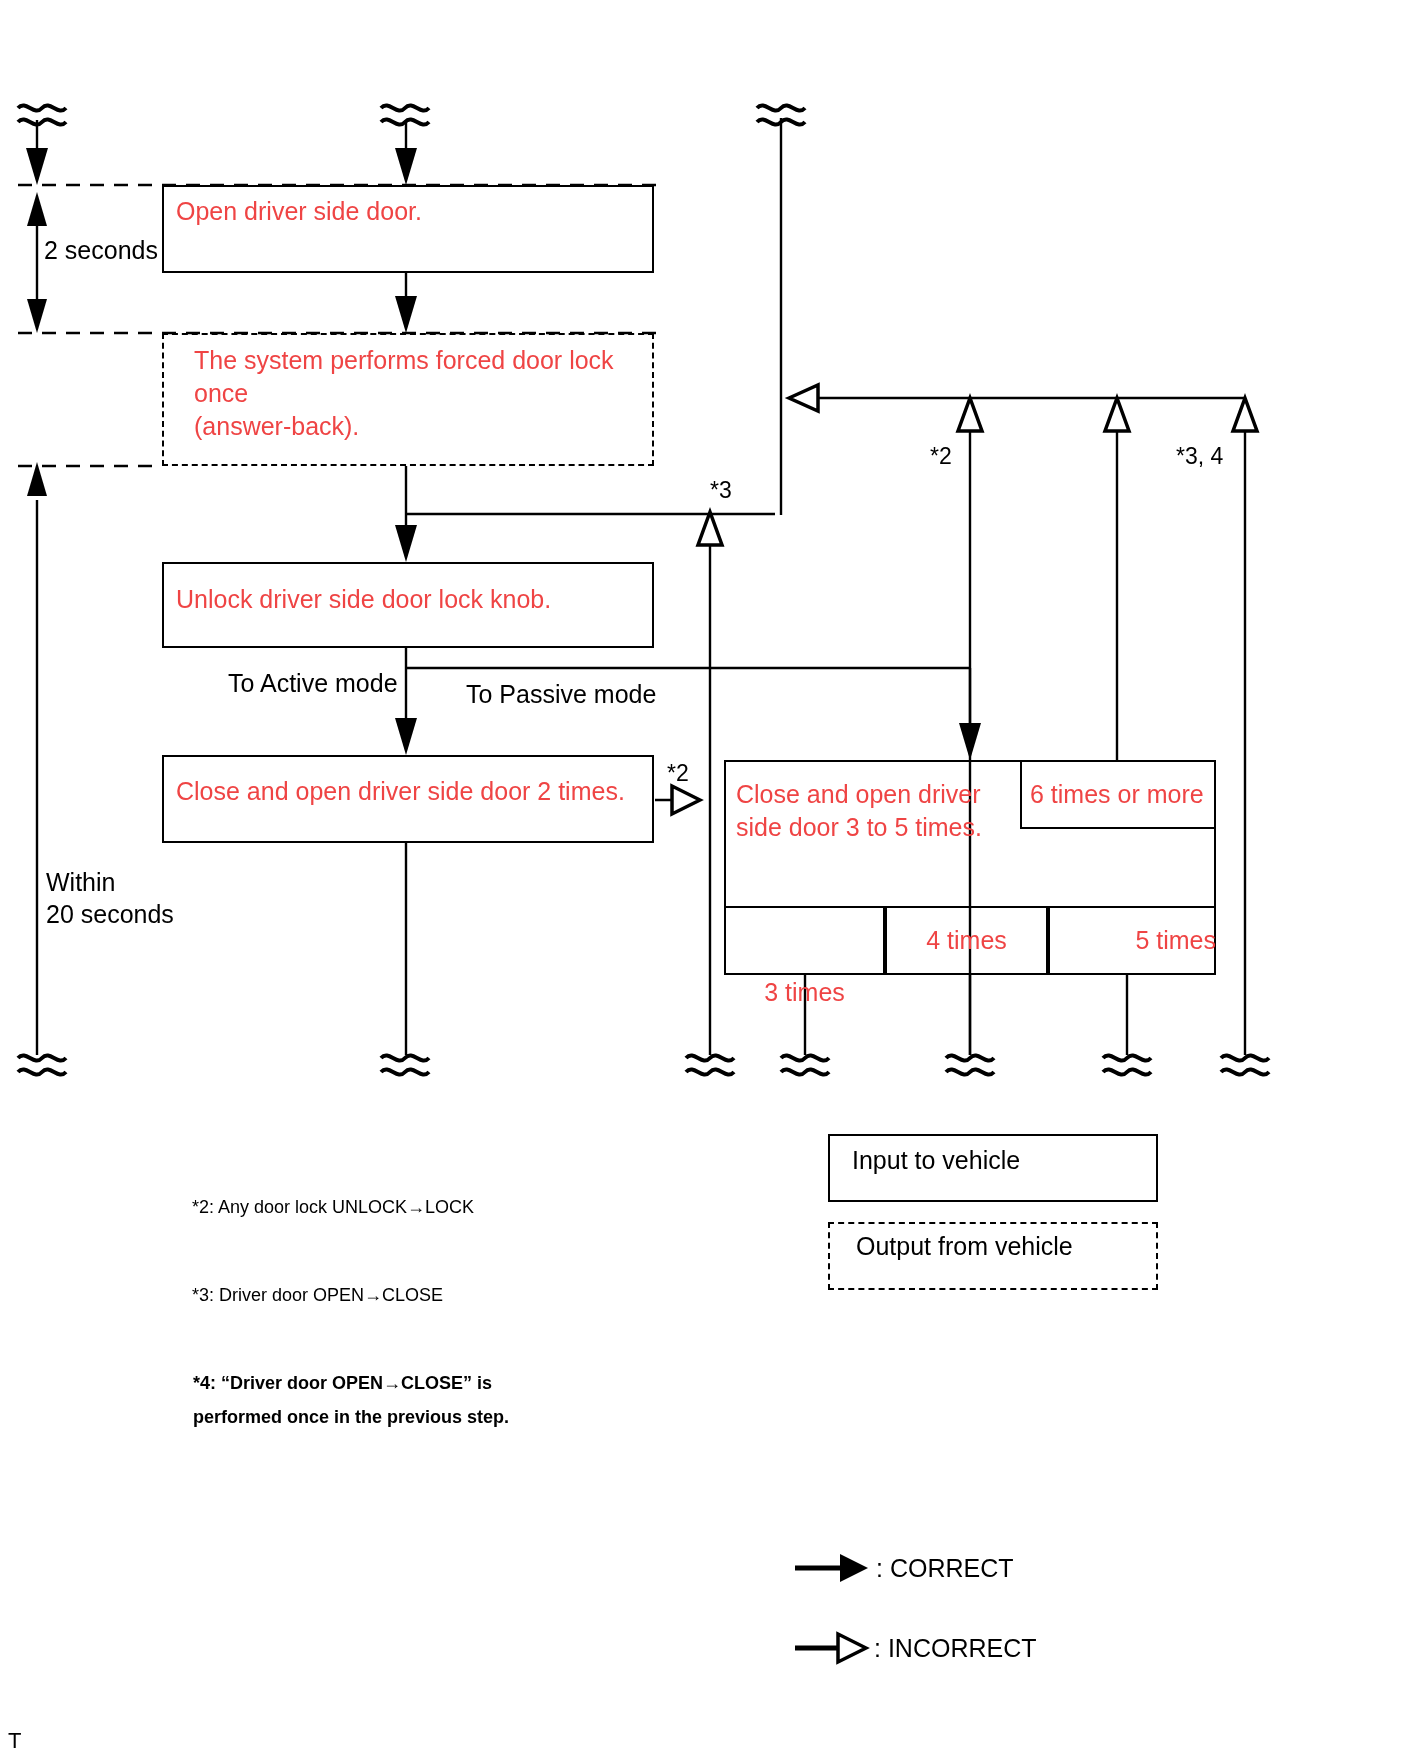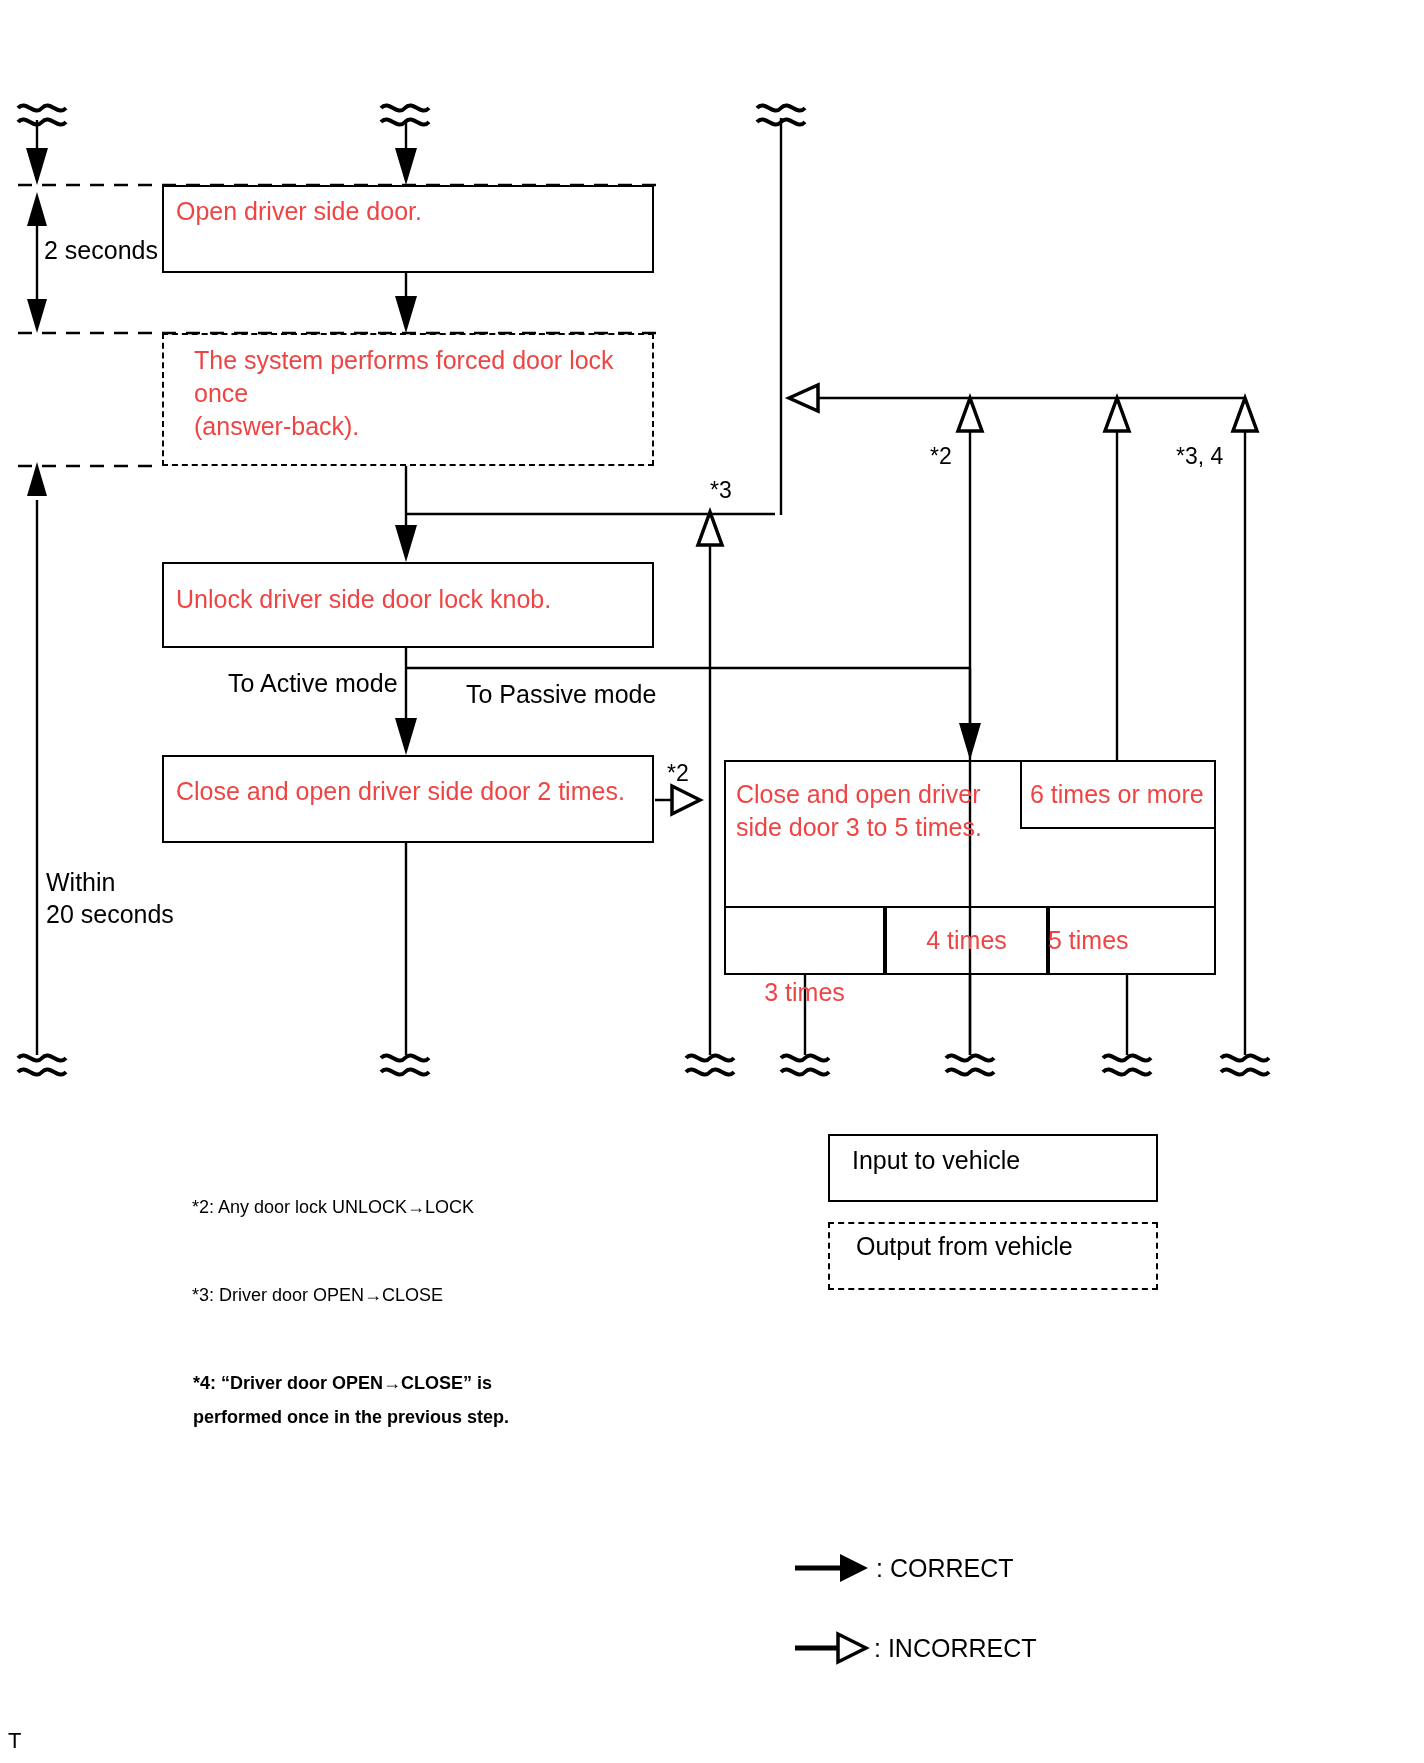--- a/index.html
+++ b/index.html
@@ -211,21 +211,21 @@
 <div class="box" style="left:1020px; top:760px; width:196px; height:69px;"></div>
 <div class="box-text" style="left:1030px; top:778px; width:190px;">6 times or more</div>
 
 <div class="box" style="left:724px; top:906px; width:161px; height:69px;"></div>
 <div class="box-text" style="left:724px; top:976px; width:161px; text-align:center;">3 times</div>
 
 <div class="box" style="left:885px; top:906px; width:163px; height:69px;"></div>
 <div class="box-text" style="left:885px; top:924px; width:163px; text-align:center;">4 times</div>
 
 <div class="box" style="left:1048px; top:906px; width:168px; height:69px;"></div>
-<div class="box-text" style="left:1048px; top:924px; width:168px; text-align:left;">5 times</div>
+<div class="box-text" style="left:1048px; top:924px; width:168px; text-align:right;">5 times</div>
 
 <div class="lbl" style="left:44px; top:234px;">2 seconds</div>
 
 <div class="lbl" style="left:46px; top:866px;">Within
 20 seconds</div>
 
 <div class="lbl" style="left:228px; top:667px;">To Active mode</div>
 
 <div class="lbl" style="left:466px; top:678px;text-align:right;">To Passive mode</div>
 

